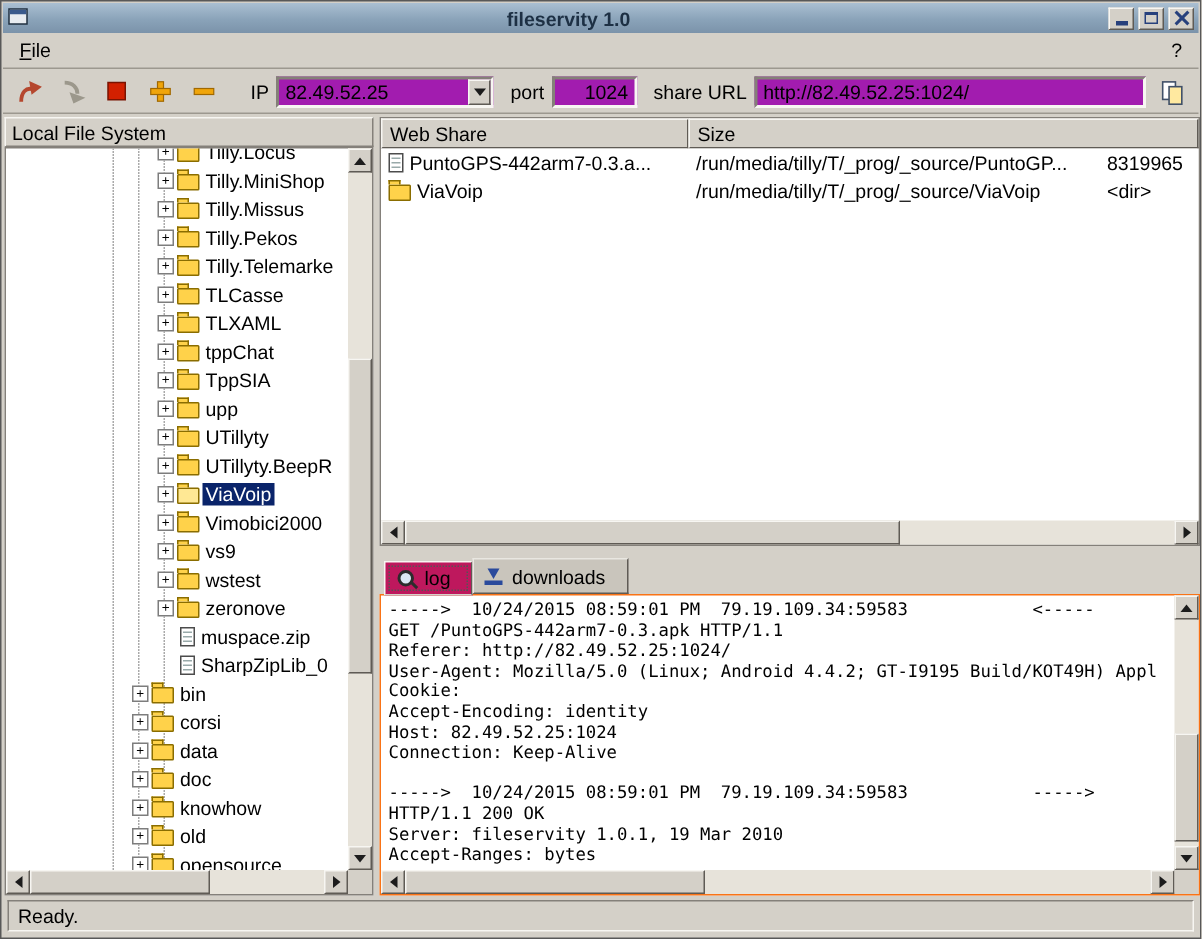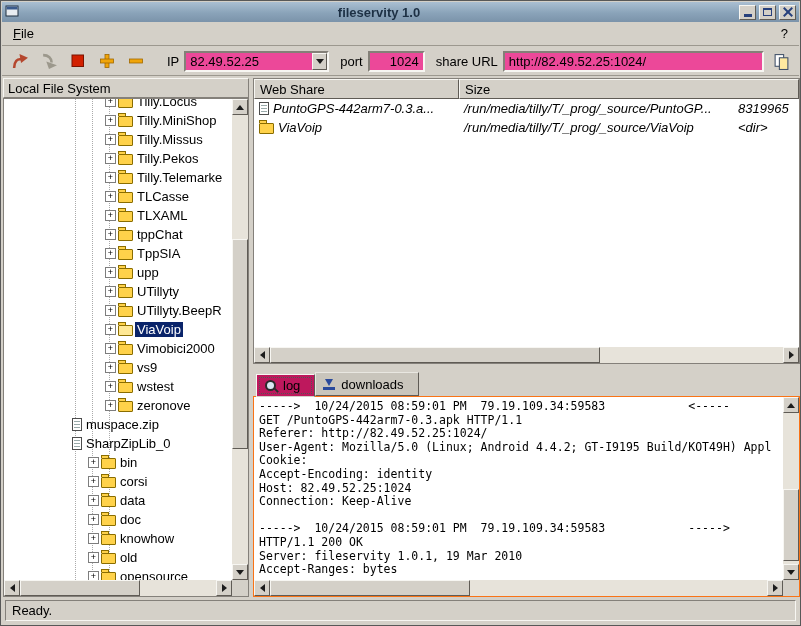--- a/index.html
+++ b/index.html
@@ -32,21 +32,21 @@
   .menu-item.mnemonic::first-letter { text-decoration:underline; }
   .menu-spacer { flex:1; }
 
   
   .toolbar { position:absolute; top:46px; left:1px; right:1px; height:29px;
              display:flex; align-items:center; gap:5px; padding:0 6px;
              border-bottom:1px solid #9c988f; }
   .tb-btn { width:24px; height:24px; display:flex; align-items:center; justify-content:center; }
   .tb-label { margin-left:6px; }
   .tb-label.first { margin-left:14px; }
-  .field { background:#ec4899; border:2px solid; border-color:#848078 #f7f6f2 #f7f6f2 #848078;
+  .field { background:#a21caf; border:2px solid; border-color:#848078 #f7f6f2 #f7f6f2 #848078;
            height:21px; font-family:"Liberation Sans",sans-serif; font-size:13px; }
   input.field-input { border:none; outline:none; background:transparent; width:100%;
            height:100%; font-family:"Liberation Sans",sans-serif; font-size:13px; padding:0 4px; }
   .combo { display:flex; width:145px; }
   .combo .drop { width:17px; background:#d4d0c8; border:1px solid;
            border-color:#f7f6f2 #5f5b55 #5f5b55 #f7f6f2;
            display:flex; align-items:center; justify-content:center; }
   .port-field { width:57px; }
   .port-field input { text-align:right; }
   .url-field { flex:1; }
@@ -61,21 +61,21 @@
                background-image:
                  repeating-linear-gradient(to bottom,#aaa 0 1px,transparent 1px 2px),
                  repeating-linear-gradient(to bottom,#aaa 0 1px,transparent 1px 2px),
                  repeating-linear-gradient(to bottom,#aaa 0 1px,transparent 1px 2px);
                background-size:1px 100%,1px 100%,1px 100%;
                background-position:71px 0,88px 0,105px 0;
                background-repeat:no-repeat; }
   .tree-item { display:flex; align-items:center; height:19px; gap:2px; white-space:nowrap; }
   .tree-item.lvl1 { padding-left:84px; }
   .tree-item.lvl2 { padding-left:101px; }
-  .tree-item.lvl2.no-expander { padding-left:68px; }
+  .tree-item.lvl2.no-expander { padding-left:116px; }
   .plus-box { width:11px; height:11px; background:#fff; border:1px solid #7d7d7d;
               font-size:9px; line-height:9px; text-align:center; flex:none; }
   .plus-box::before { content:"+"; }
   .item-icon { flex:none; }
   .icon-folder, .icon-folder-open { width:15px; height:11px; background:#ffd24a;
               border:1px solid #8a6d00; border-radius:1px; position:relative; margin-top:2px; }
   .icon-folder::before, .icon-folder-open::before { content:""; position:absolute; top:-4px;
               left:-1px; width:6px; height:2px; background:#ffd24a; border:1px solid #8a6d00;
               border-bottom:none; }
   .icon-folder-open { background:#ffe894; }
@@ -109,21 +109,21 @@
 
   
   .share-panel { position:absolute; left:252px; top:77px; width:547px; height:286px;
                  border:1px solid #84807a; background:#fff; }
   .share-header { display:flex; height:20px; }
   .hcell { background:#d4d0c8; border:1px solid; border-color:#f7f6f2 #5f5b55 #5f5b55 #f7f6f2;
            padding:2px 5px; overflow:hidden; white-space:nowrap; }
   .c1 { width:205px; flex:none; } .c2 { width:274px; flex:none; } .c3 { flex:1; }
   .share-body { position:absolute; top:20px; left:0; right:0; bottom:16px;
                 background:#fff; overflow:hidden; }
-  .share-row { display:flex; height:19px; align-items:center;font-style:italic; }
+  .share-row { display:flex; height:19px; align-items:center; }
   .rcell { padding:0 5px; overflow:hidden; white-space:nowrap; display:flex;
            align-items:center; gap:4px; height:19px; }
 
   
   .splitter-h { position:absolute; left:252px; top:366px; width:547px; height:6px; }
 
   
   .bottom-panel { position:absolute; left:252px; top:372px; width:547px; height:224px; }
   .tab-bar { position:relative; height:23px; display:flex; align-items:flex-end;
              padding-left:3px; z-index:2; }

